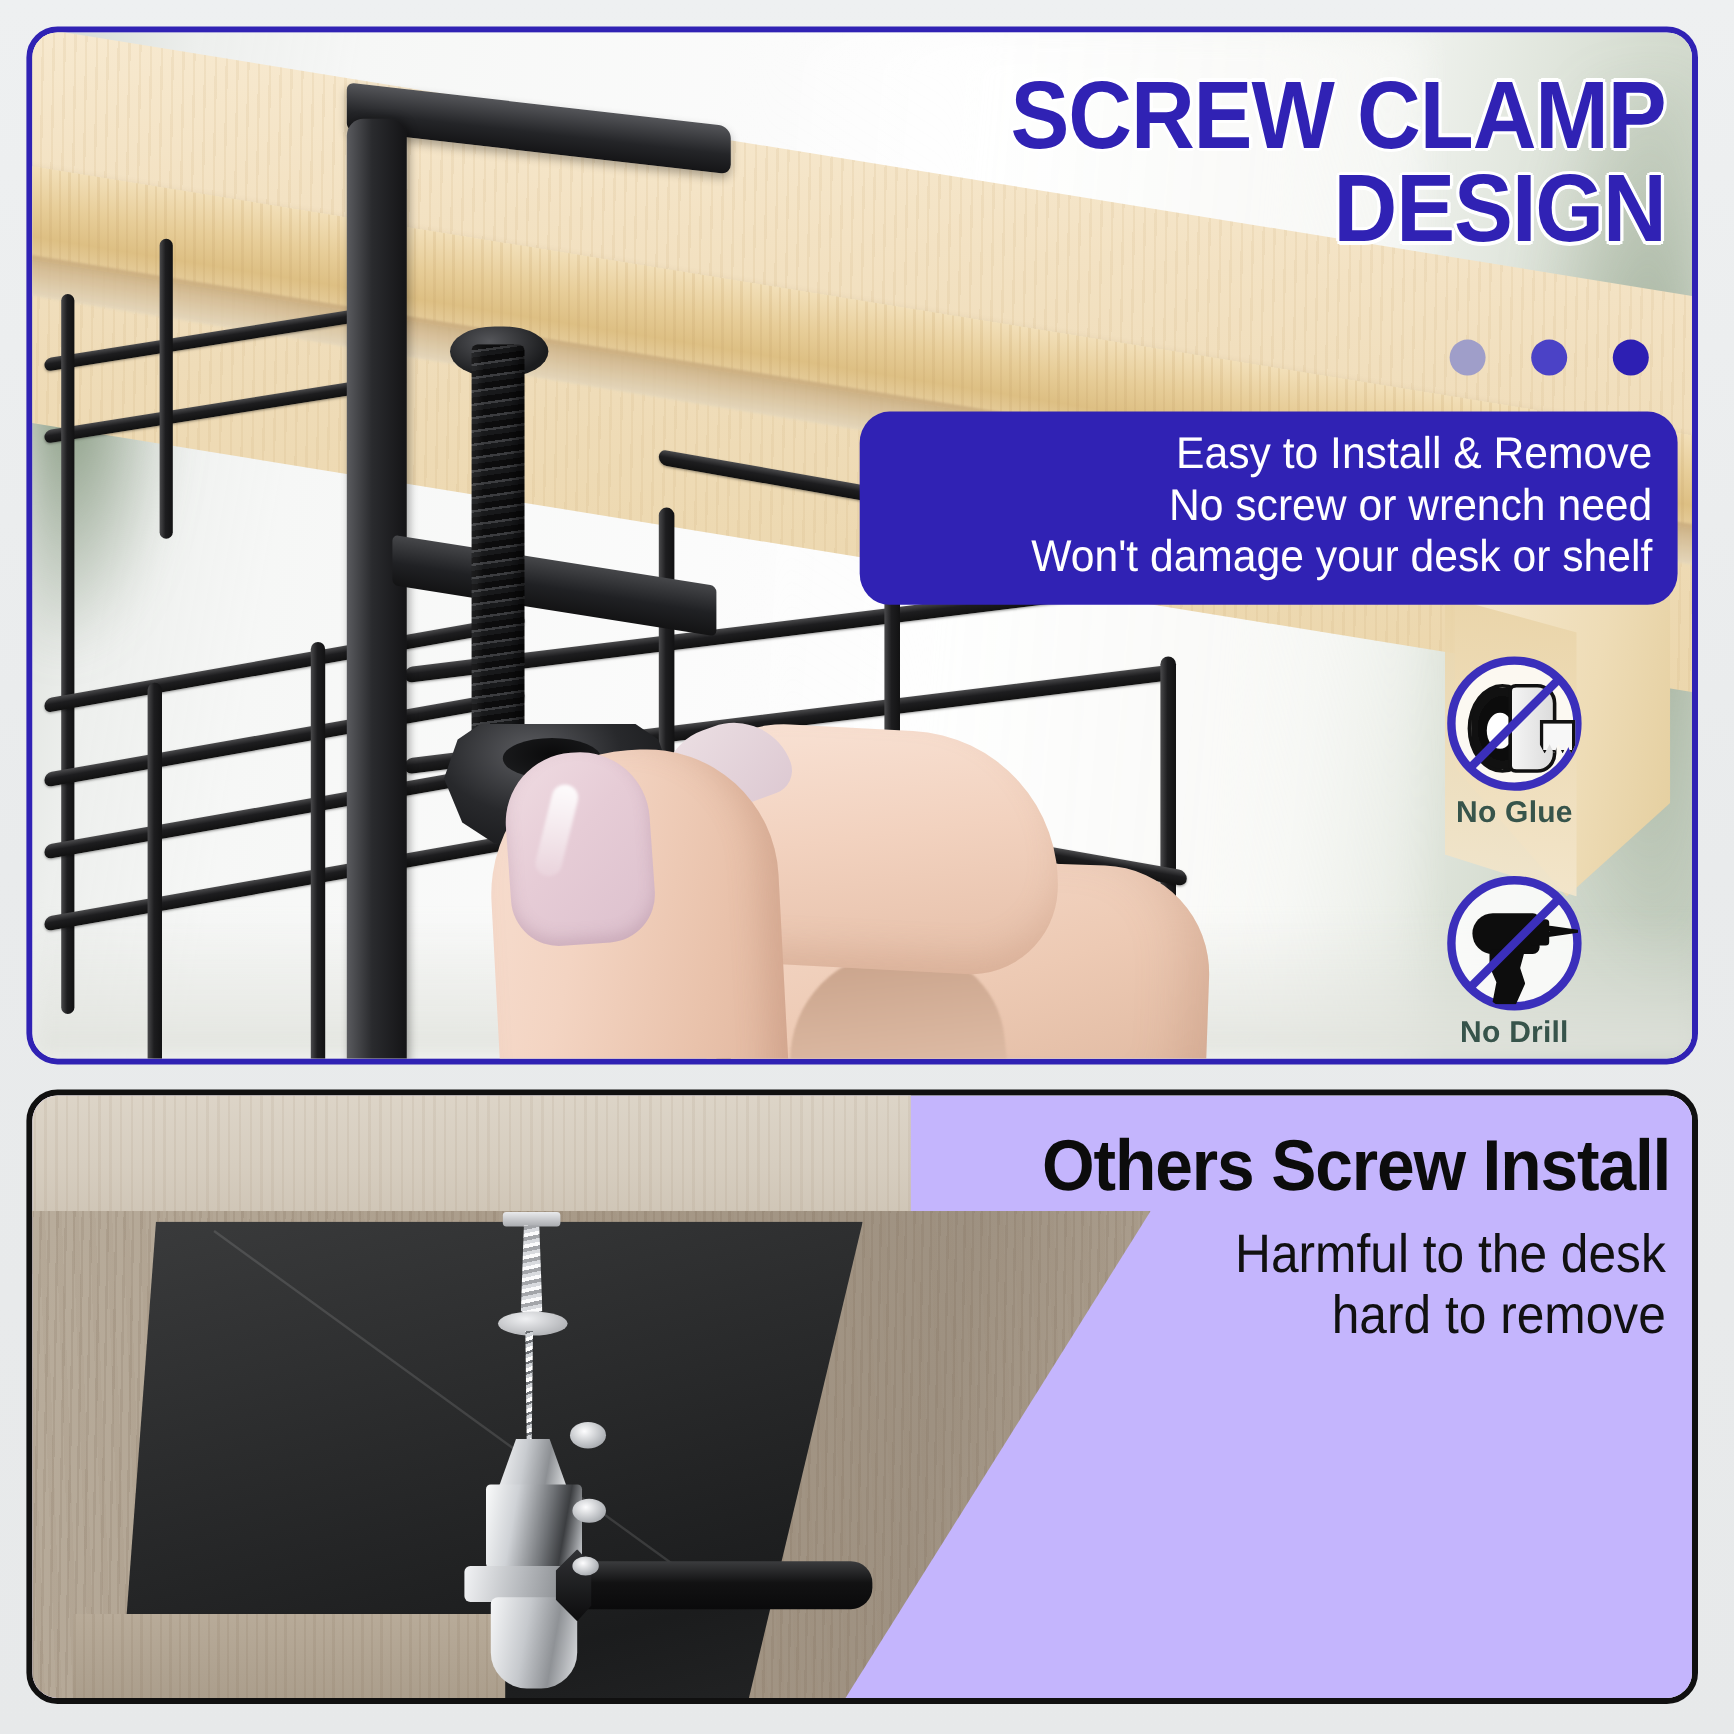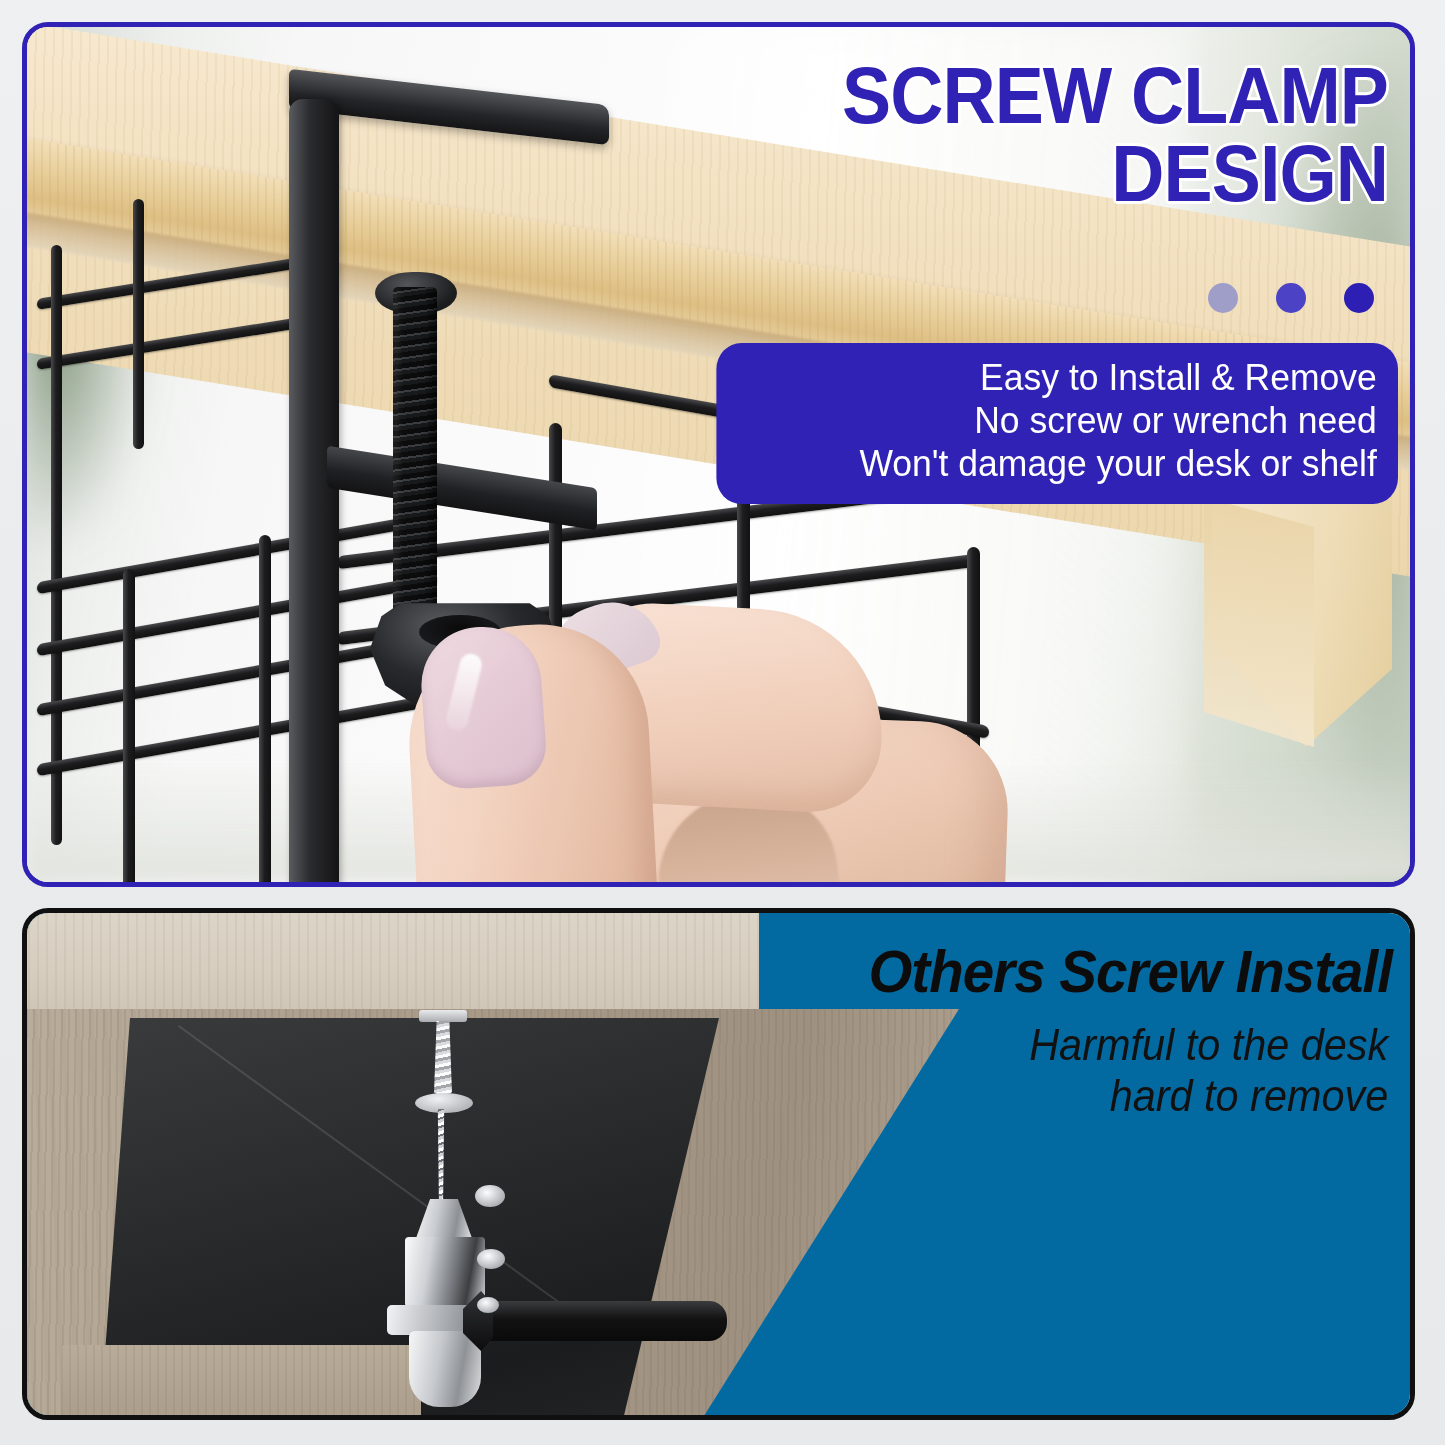--- a/index.html
+++ b/index.html
@@ -348,21 +348,21 @@
   .panel-bottom {
     position:absolute;
     left: 22px; top: 908px;
     width: 1393px; height: 512px;
     border: 5px solid #101010;
     border-radius: 26px;
     overflow: hidden;
     background: #ffffff;
     box-sizing: border-box;
   }
-  .scene-bot { position:absolute; inset:0; background:#0369a1;font-style:italic; }
+  .scene-bot { position:absolute; inset:0; background:#c4b5fd; }
   
   .bot-deskband {
     position:absolute; left:-8px; top:-4px; width:740px; height:105px;
     background:
       repeating-linear-gradient(90deg, rgba(160,140,116,.13) 0 2px, rgba(255,255,255,0) 2px 9px),
       linear-gradient(180deg,#ddd5c8 0%, #d6cdbf 60%, #cfc5b6 100%);
   }
   
   .bot-wood {
     position:absolute; left:-8px; top:96px; width:940px; height:420px;
@@ -547,21 +547,39 @@
         <span class="dot dot-2"></span>
         <span class="dot dot-3"></span>
       </div>
 
       <div class="callout">
         <div>Easy to Install &amp; Remove</div>
         <div>No screw or wrench need</div>
         <div>Won't damage your desk or shelf</div>
       </div>
 
-
+      <div class="badge badge-glue">
+        <div class="ban">
+          <span class="tape-outer"></span>
+          <span class="tape-hole"></span>
+          <span class="tape-body"></span>
+          <span class="tape-strip"></span>
+        </div>
+        <div class="badge-label">No Glue</div>
+      </div>
+
+      <div class="badge badge-drill">
+        <div class="ban">
+          <span class="drill-body"></span>
+          <span class="drill-head"></span>
+          <span class="drill-bit"></span>
+          <span class="drill-grip"></span>
+        </div>
+        <div class="badge-label">No Drill</div>
+      </div>
 
     </div>
   </div>
 
   <div class="panel-bottom">
     <div class="scene-bot">
       <div class="bot-deskband"></div>
       <div class="bot-wood"></div>
       <div class="bot-black"></div>
       <div class="bot-black-line"></div>

